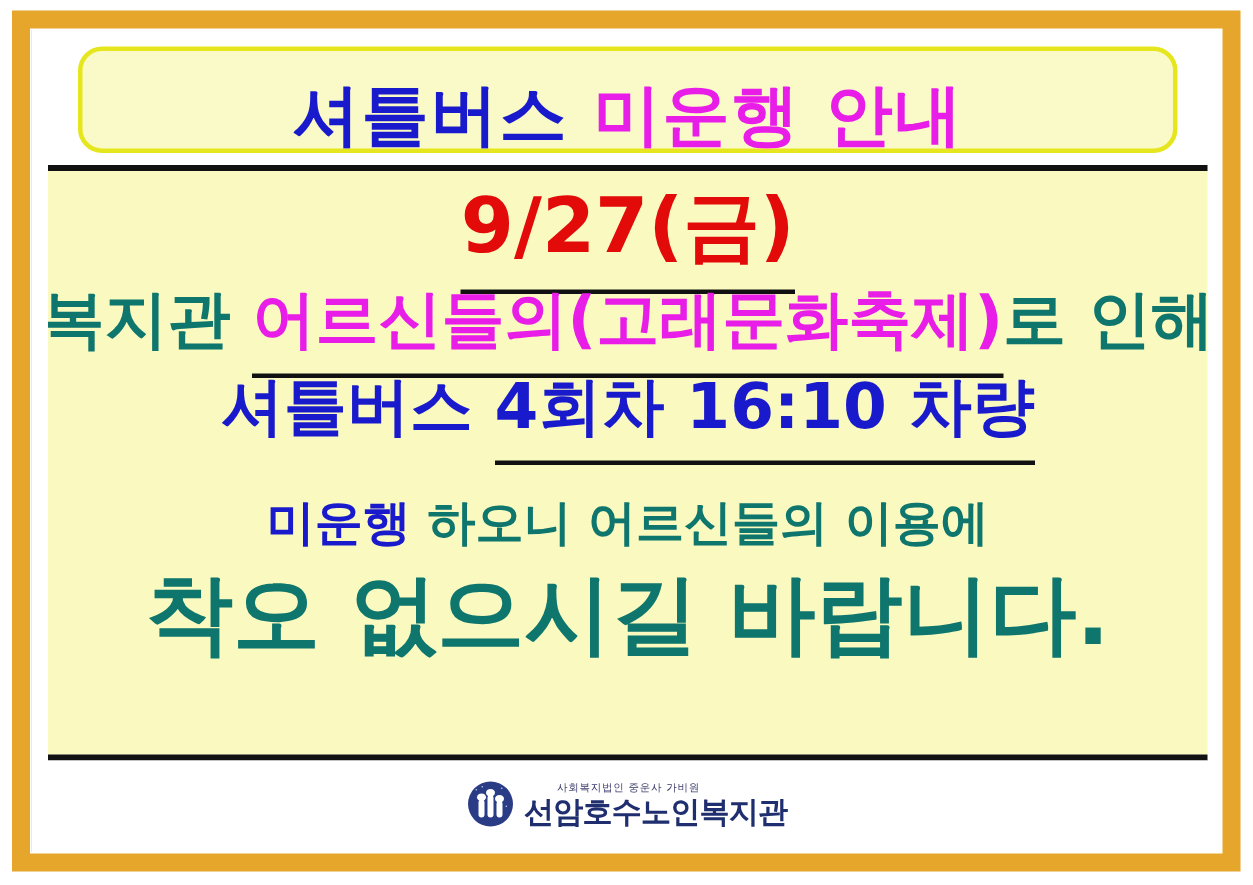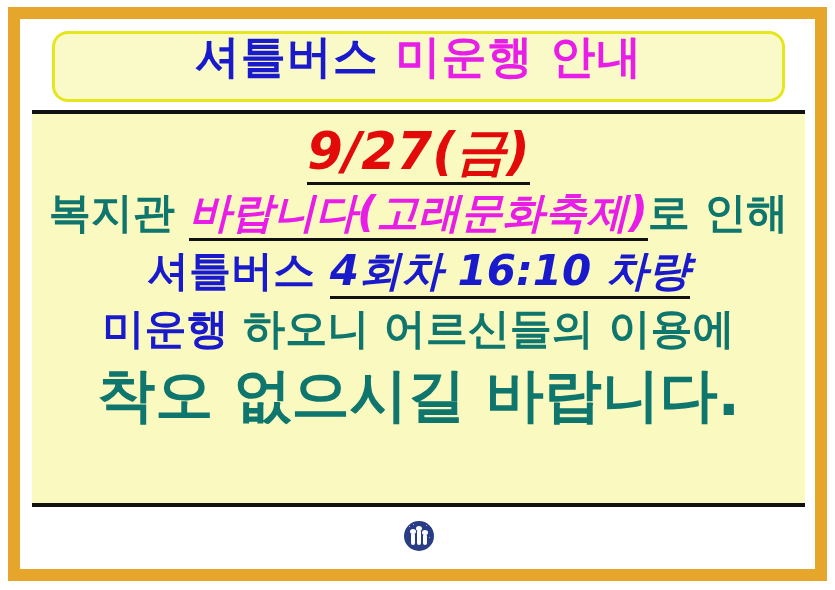--- a/index.html
+++ b/index.html
@@ -51,21 +51,21 @@
     position: absolute;
     left: 52px;
     top: 31px;
     width: 733px;
     height: 71px;
     box-sizing: border-box;
     background: #FAFAC8;
     border: 3px solid #E6E61E;
     border-radius: 16px;
     display: flex;
-    align-items: flex-start;
+    align-items: flex-end;
     justify-content: center;
     overflow: hidden;
   }
   .title-text {
     font-family: "DejaVu Sans", "Liberation Sans", sans-serif;
     font-weight: bold;
     font-size: 45px;
     line-height: 1;
     white-space: nowrap;
     letter-spacing: 1px;
@@ -117,33 +117,32 @@
     line-height: 1.0;
     color: #111111;
   }
 
   .line-date {
     font-size: 51px;
     margin-bottom: 15px;
   }
   .line-2 { font-size: 42px; margin-bottom: 16px; }
   .line-3 { font-size: 42px; margin-bottom: 16px; }
-  .line-4 { font-size: 42px; margin-bottom: 16px; }
+  .line-4 { font-size: 32px; margin-bottom: 16px; margin-top: 24px; }
   .line-5 { font-size: 58px; }
 
   .seg { display: inline; }
   .c-red     { color: #E30A0A; }
   .c-blue    { color: #1A1ACD; }
   .c-magenta { color: #E81DE8; }
   .c-black   { color: #0f766e; }
 
   .ul {
     border-bottom: 3px solid #111111;
-    padding-bottom: 1px;
-    font-style: italic;
+    padding-bottom: 12px;
   }
 
   
   .footer {
     position: absolute;
     left: 32px;
     top: 507px;
     width: 773px;
     height: 58px;
     background: #ffffff;
@@ -219,21 +218,21 @@
     <div class="title-text"><span class="seg t-blue">셔틀버스</span><span class="seg t-blue"> </span><span class="seg t-magenta">미운행 안내</span></div>
   </div>
 
   <div class="rule rule-top"></div>
 
   <div class="body-panel">
     <div class="body-lines">
 
       <div class="line line-date"><span class="seg c-red ul">9/27(금)</span></div>
 
-      <div class="line line-2"><span class="seg c-black">복지관 </span><span class="seg c-magenta ul">바랍니다(고래문화축제)</span><span class="seg c-black">로 인해</span></div>
+      <div class="line line-2"><span class="seg c-black">복지관 </span><span class="seg c-magenta ul">어르신들의(고래문화축제)</span><span class="seg c-black">로 인해</span></div>
 
       <div class="line line-3"><span class="seg c-blue">셔틀버스 </span><span class="seg c-blue ul">4회차 16:10 차량</span></div>
 
       <div class="line line-4"><span class="seg c-blue">미운행</span><span class="seg c-black"> 하오니 어르신들의 이용에</span></div>
 
       <div class="line line-5"><span class="seg c-black">착오 없으시길 바랍니다.</span></div>
 
     </div>
   </div>
 
@@ -246,16 +245,20 @@
         <span class="fig h2"></span>
         <span class="fig h3"></span>
         <span class="fig f1"></span>
         <span class="fig f2"></span>
         <span class="fig f3"></span>
         <span class="dot" style="left:5px;  top:5px;"></span>
         <span class="dot" style="left:22px; top:4px;"></span>
         <span class="dot" style="left:25px; top:16px;"></span>
         <span class="dot" style="left:9px;  top:3px;"></span>
       </div>
+      <div class="logo-text">
+        <span class="logo-tagline">사회복지법인 중운사 가비원</span>
+        <span class="logo-name">선암호수노인복지관</span>
+      </div>
     </div>
   </div>
 
 </div>
 
 </body></html>

